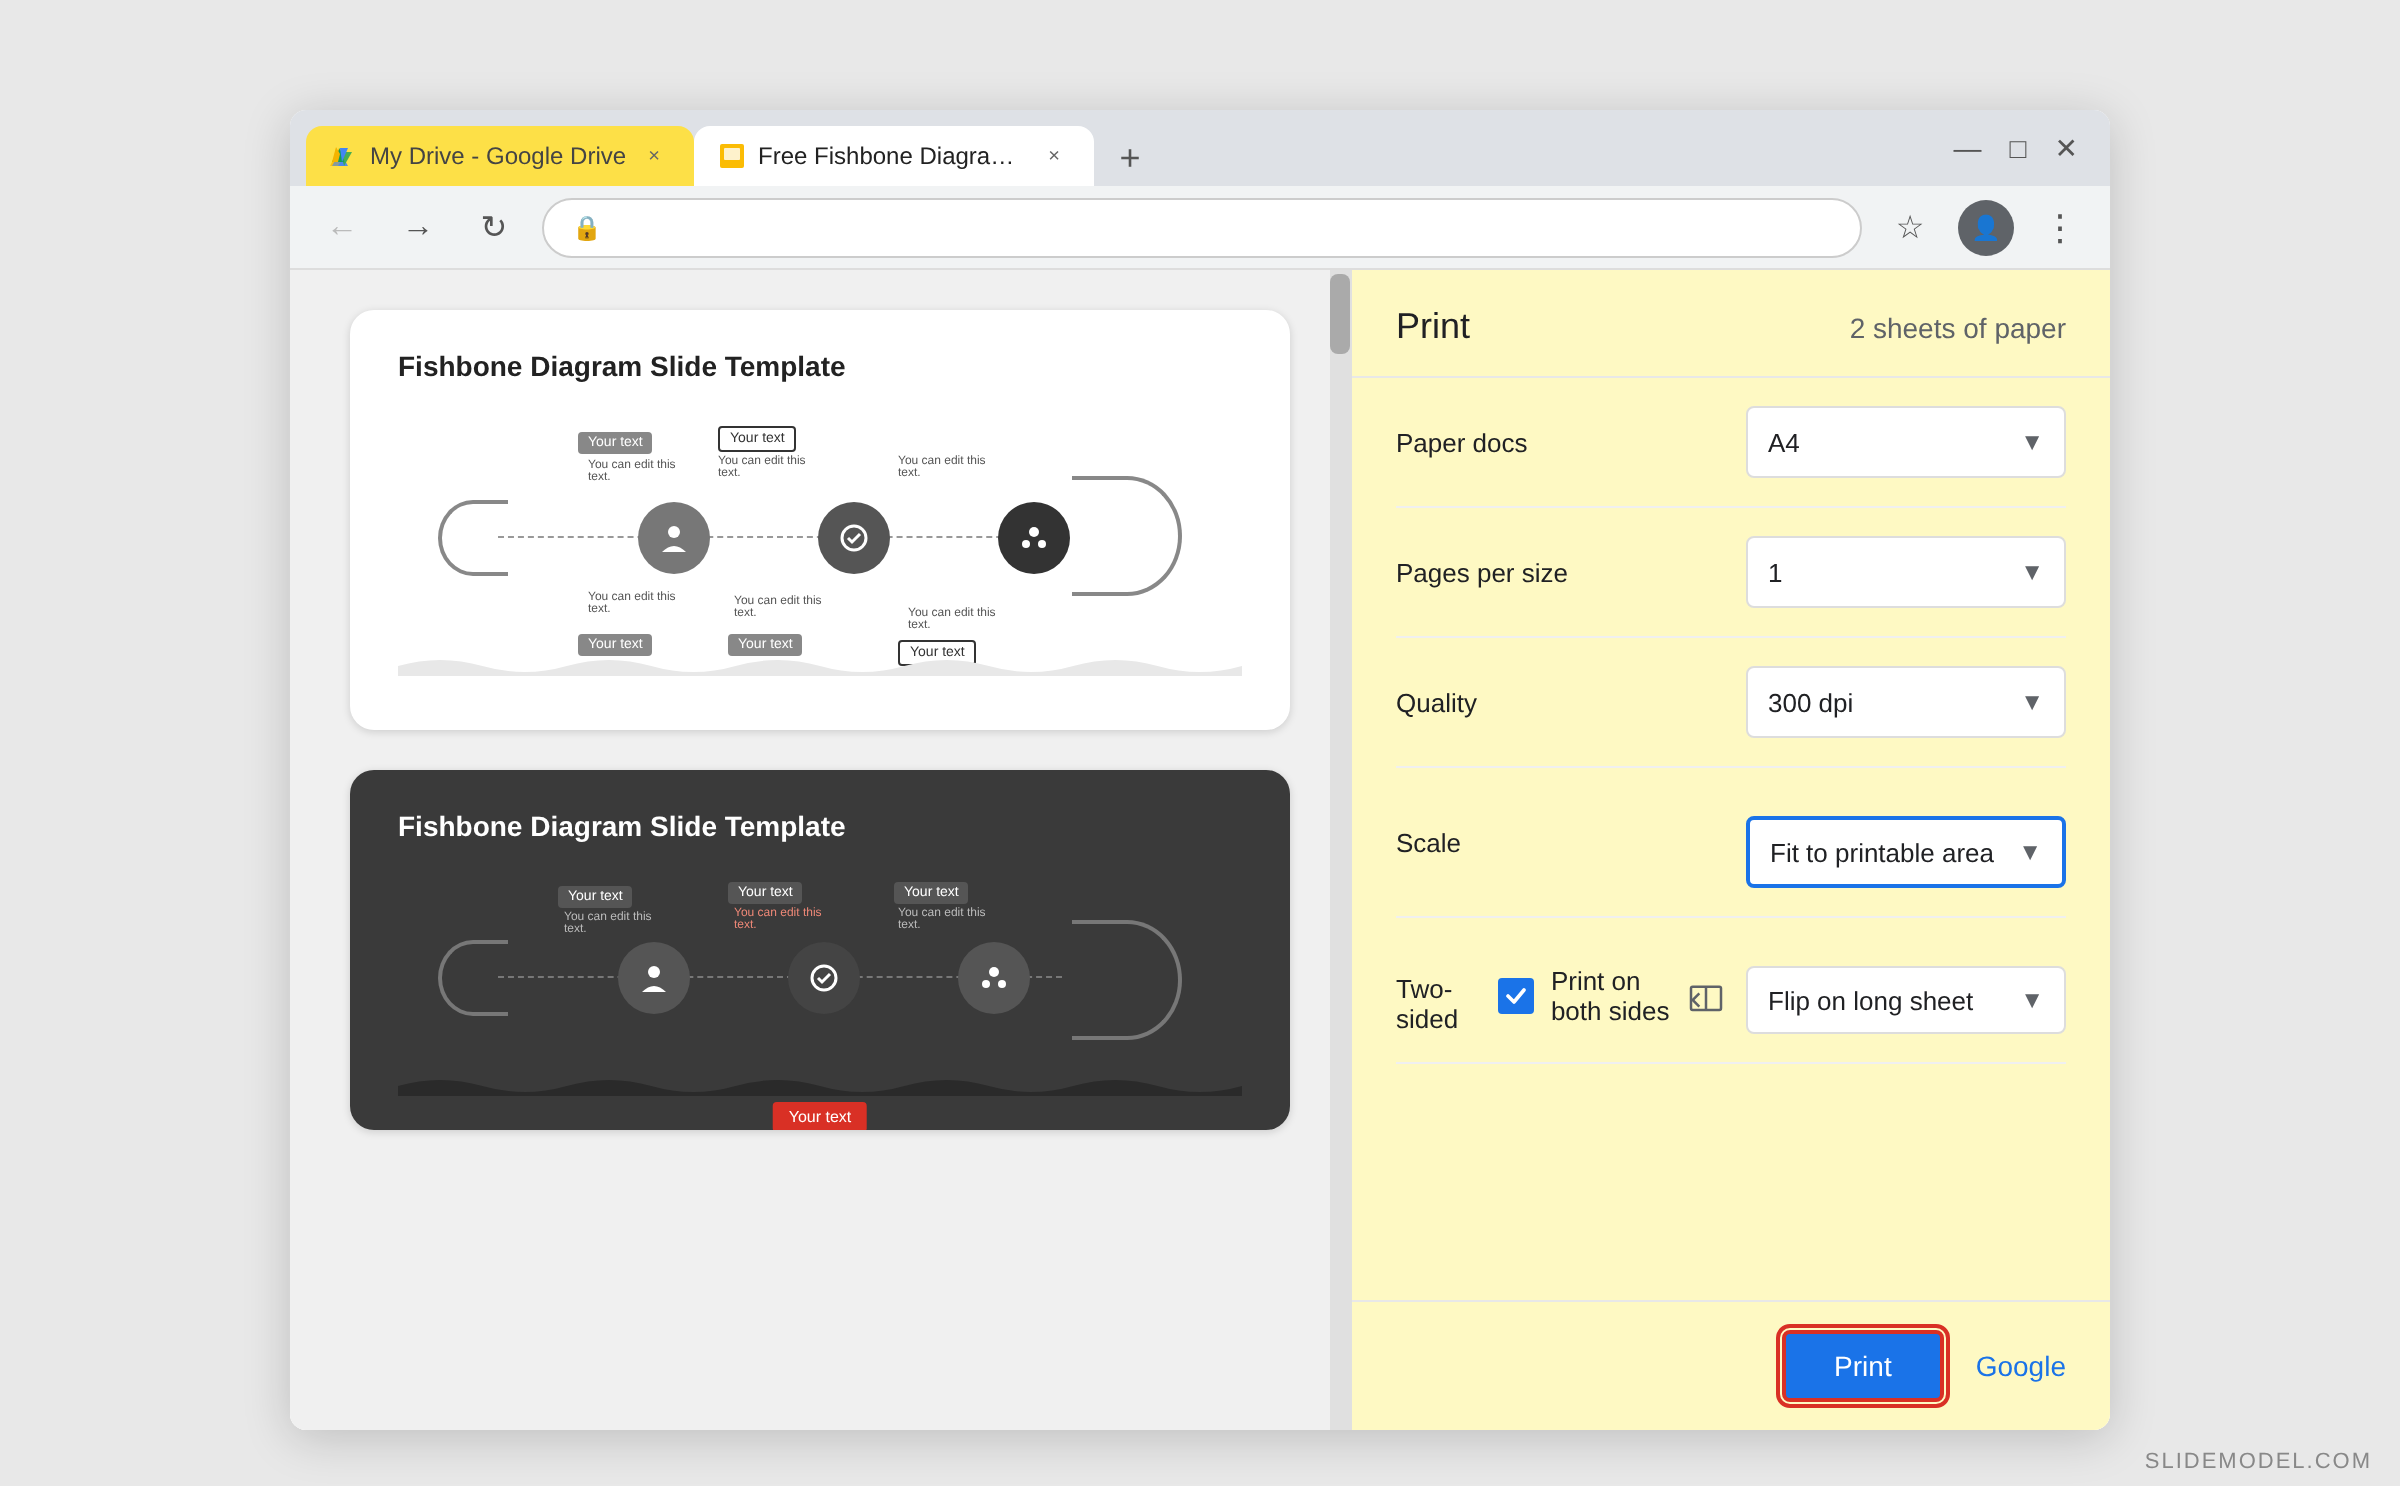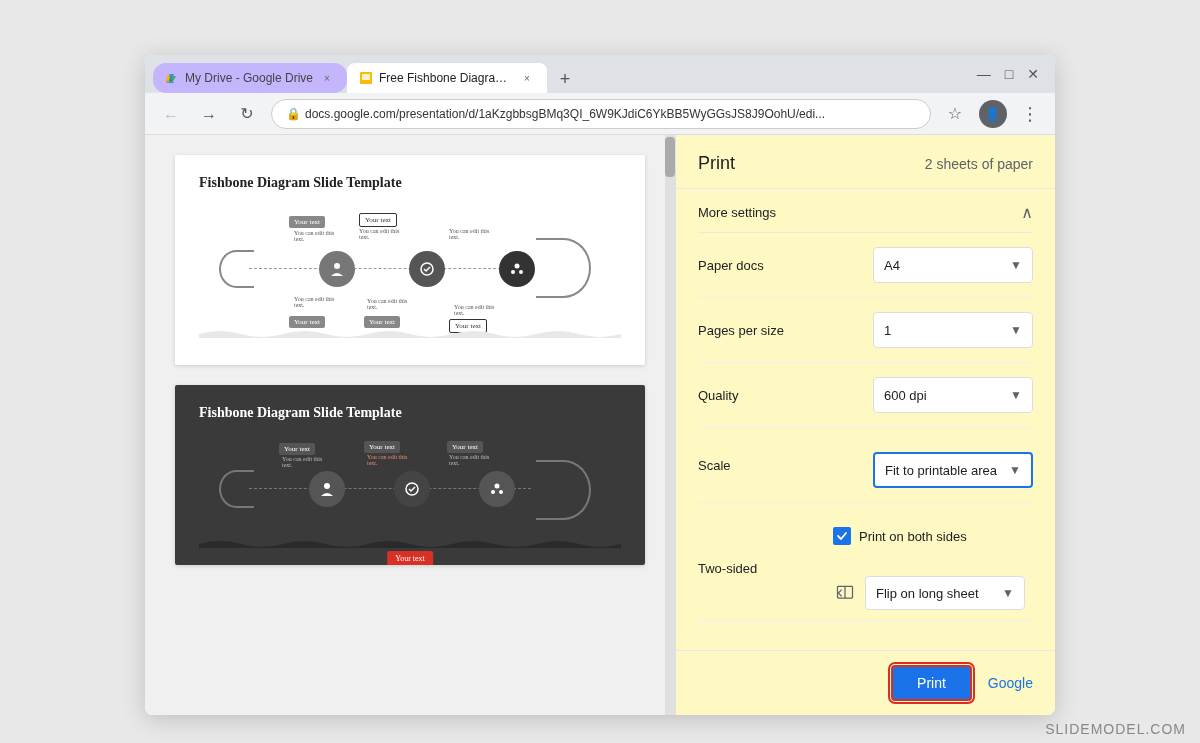--- a/index.html
+++ b/index.html
@@ -54,23 +54,22 @@
       padding: 0 12px;
       border-radius: 8px 8px 0 0;
       font-size: 12px;
       gap: 6px;
       position: relative;
       cursor: pointer;
       max-width: 200px;
     }
 
     .tab.inactive {
-      background: #c4b5fd;
+      background: #fde047;
       color: #444;
-      border-radius: 13px;
     }
 
     .tab.active {
       background: #fff;
       color: #222;
     }
 
     .tab-favicon {
       width: 14px;
       height: 14px;
@@ -224,24 +223,23 @@
     }
 
     .slide-scroll::-webkit-scrollbar {
       width: 8px;
     }
     .slide-scroll::-webkit-scrollbar-track { background: #e0e0e0; }
     .slide-scroll::-webkit-scrollbar-thumb { background: #aaa; border-radius: 4px; }
 
     .slide-card {
       background: #fff;
-      border-radius: 2px;
+      border-radius: 12px;
       box-shadow: 0 1px 4px rgba(0,0,0,0.15);
       overflow: hidden;
-      font-family: Liberation Serif, serif;
     }
 
     .slide-card.light {
       background: #fff;
     }
 
     .slide-card.dark {
       background: #3a3a3a;
     }
 
@@ -578,21 +576,20 @@
       <span>←</span>
     </div>
     <div class="nav-btn">
       <span>→</span>
     </div>
     <div class="nav-btn">
       <span>↻</span>
     </div>
     <div class="address-input">
       <span class="address-lock">🔒</span>
-      <span style="font-size:12px;color:#333;">docs.google.com/presentation/d/1aKzgbbsgBMq3QI_6W9KJdiC6YkBB5WyGGsJS8J9OohU/edi...</span>
     </div>
     <div class="bookmark-btn">☆</div>
     <div class="profile-btn">
       <span>👤</span>
     </div>
     <div class="menu-btn">⋮</div>
   </div>
 
   <div class="main-content">
 
@@ -715,61 +712,57 @@
 
     <div class="print-panel">
 
       <div class="print-header">
         <span class="print-title">Print</span>
         <span class="sheets-info">2 sheets of paper</span>
       </div>
 
       <div class="print-scroll">
 
-        <div class="section-header">
-          <span class="section-label">More settings</span>
-          <span class="collapse-icon">∧</span>
-        </div>
 
         <div class="setting-row">
           <span class="setting-label">Paper docs</span>
           <div class="setting-dropdown">
             <span>A4</span>
             <span class="dropdown-arrow">▼</span>
           </div>
         </div>
 
         <div class="setting-row">
           <span class="setting-label">Pages per size</span>
           <div class="setting-dropdown">
             <span>1</span>
             <span class="dropdown-arrow">▼</span>
           </div>
         </div>
 
         <div class="setting-row">
           <span class="setting-label">Quality</span>
           <div class="setting-dropdown">
-            <span>600 dpi</span>
+            <span>300 dpi</span>
             <span class="dropdown-arrow">▼</span>
           </div>
         </div>
 
         <div class="setting-row">
           <span class="setting-label">Scale</span>
           <div class="setting-dropdown blue-border">
             <span>Fit to printable area</span>
             <span class="dropdown-arrow">▼</span>
           </div>
         </div>
 
         <div class="two-sided-row">
           <div class="setting-row" style="border-bottom:none;padding-bottom:4px;">
             <span class="setting-label">Two-sided</span>
-            <div style="display:flex;flex-direction:column;gap:23px;align-items:flex-start;min-width:200px;">
+            <div style="display:flex;flex-direction:row;gap:1px;align-items:flex-start;min-width:200px;">
               <div class="two-sided-check">
                 <div class="checkbox-blue">
                   <svg viewBox="0 0 12 12" fill="none">
                     <path d="M2 6L5 9L10 3" stroke="white" stroke-width="1.8" stroke-linecap="round" stroke-linejoin="round"></path>
                   </svg>
                 </div>
                 <span class="check-label">Print on both sides</span>
               </div>
 
               <div class="flip-dropdown-row">
@@ -794,13 +787,13 @@
       <div class="print-footer">
         <button class="btn-print">Print</button>
         <button class="btn-cancel">Google</button>
       </div>
 
     </div>
 
   </div>
 </div>
 
-<div class="slidemodel-watermark" style="position:absolute;bottom:6px;right:14px;font-size:14px;color:#888;letter-spacing:1px;font-family:Arial,sans-serif;text-align:right;">SLIDEMODEL.COM</div>
+<div class="slidemodel-watermark" style="position:absolute;bottom:6px;right:14px;font-size:11px;color:#888;letter-spacing:1px;font-family:Arial,sans-serif;text-align:right;">SLIDEMODEL.COM</div>
 
 </body></html>

